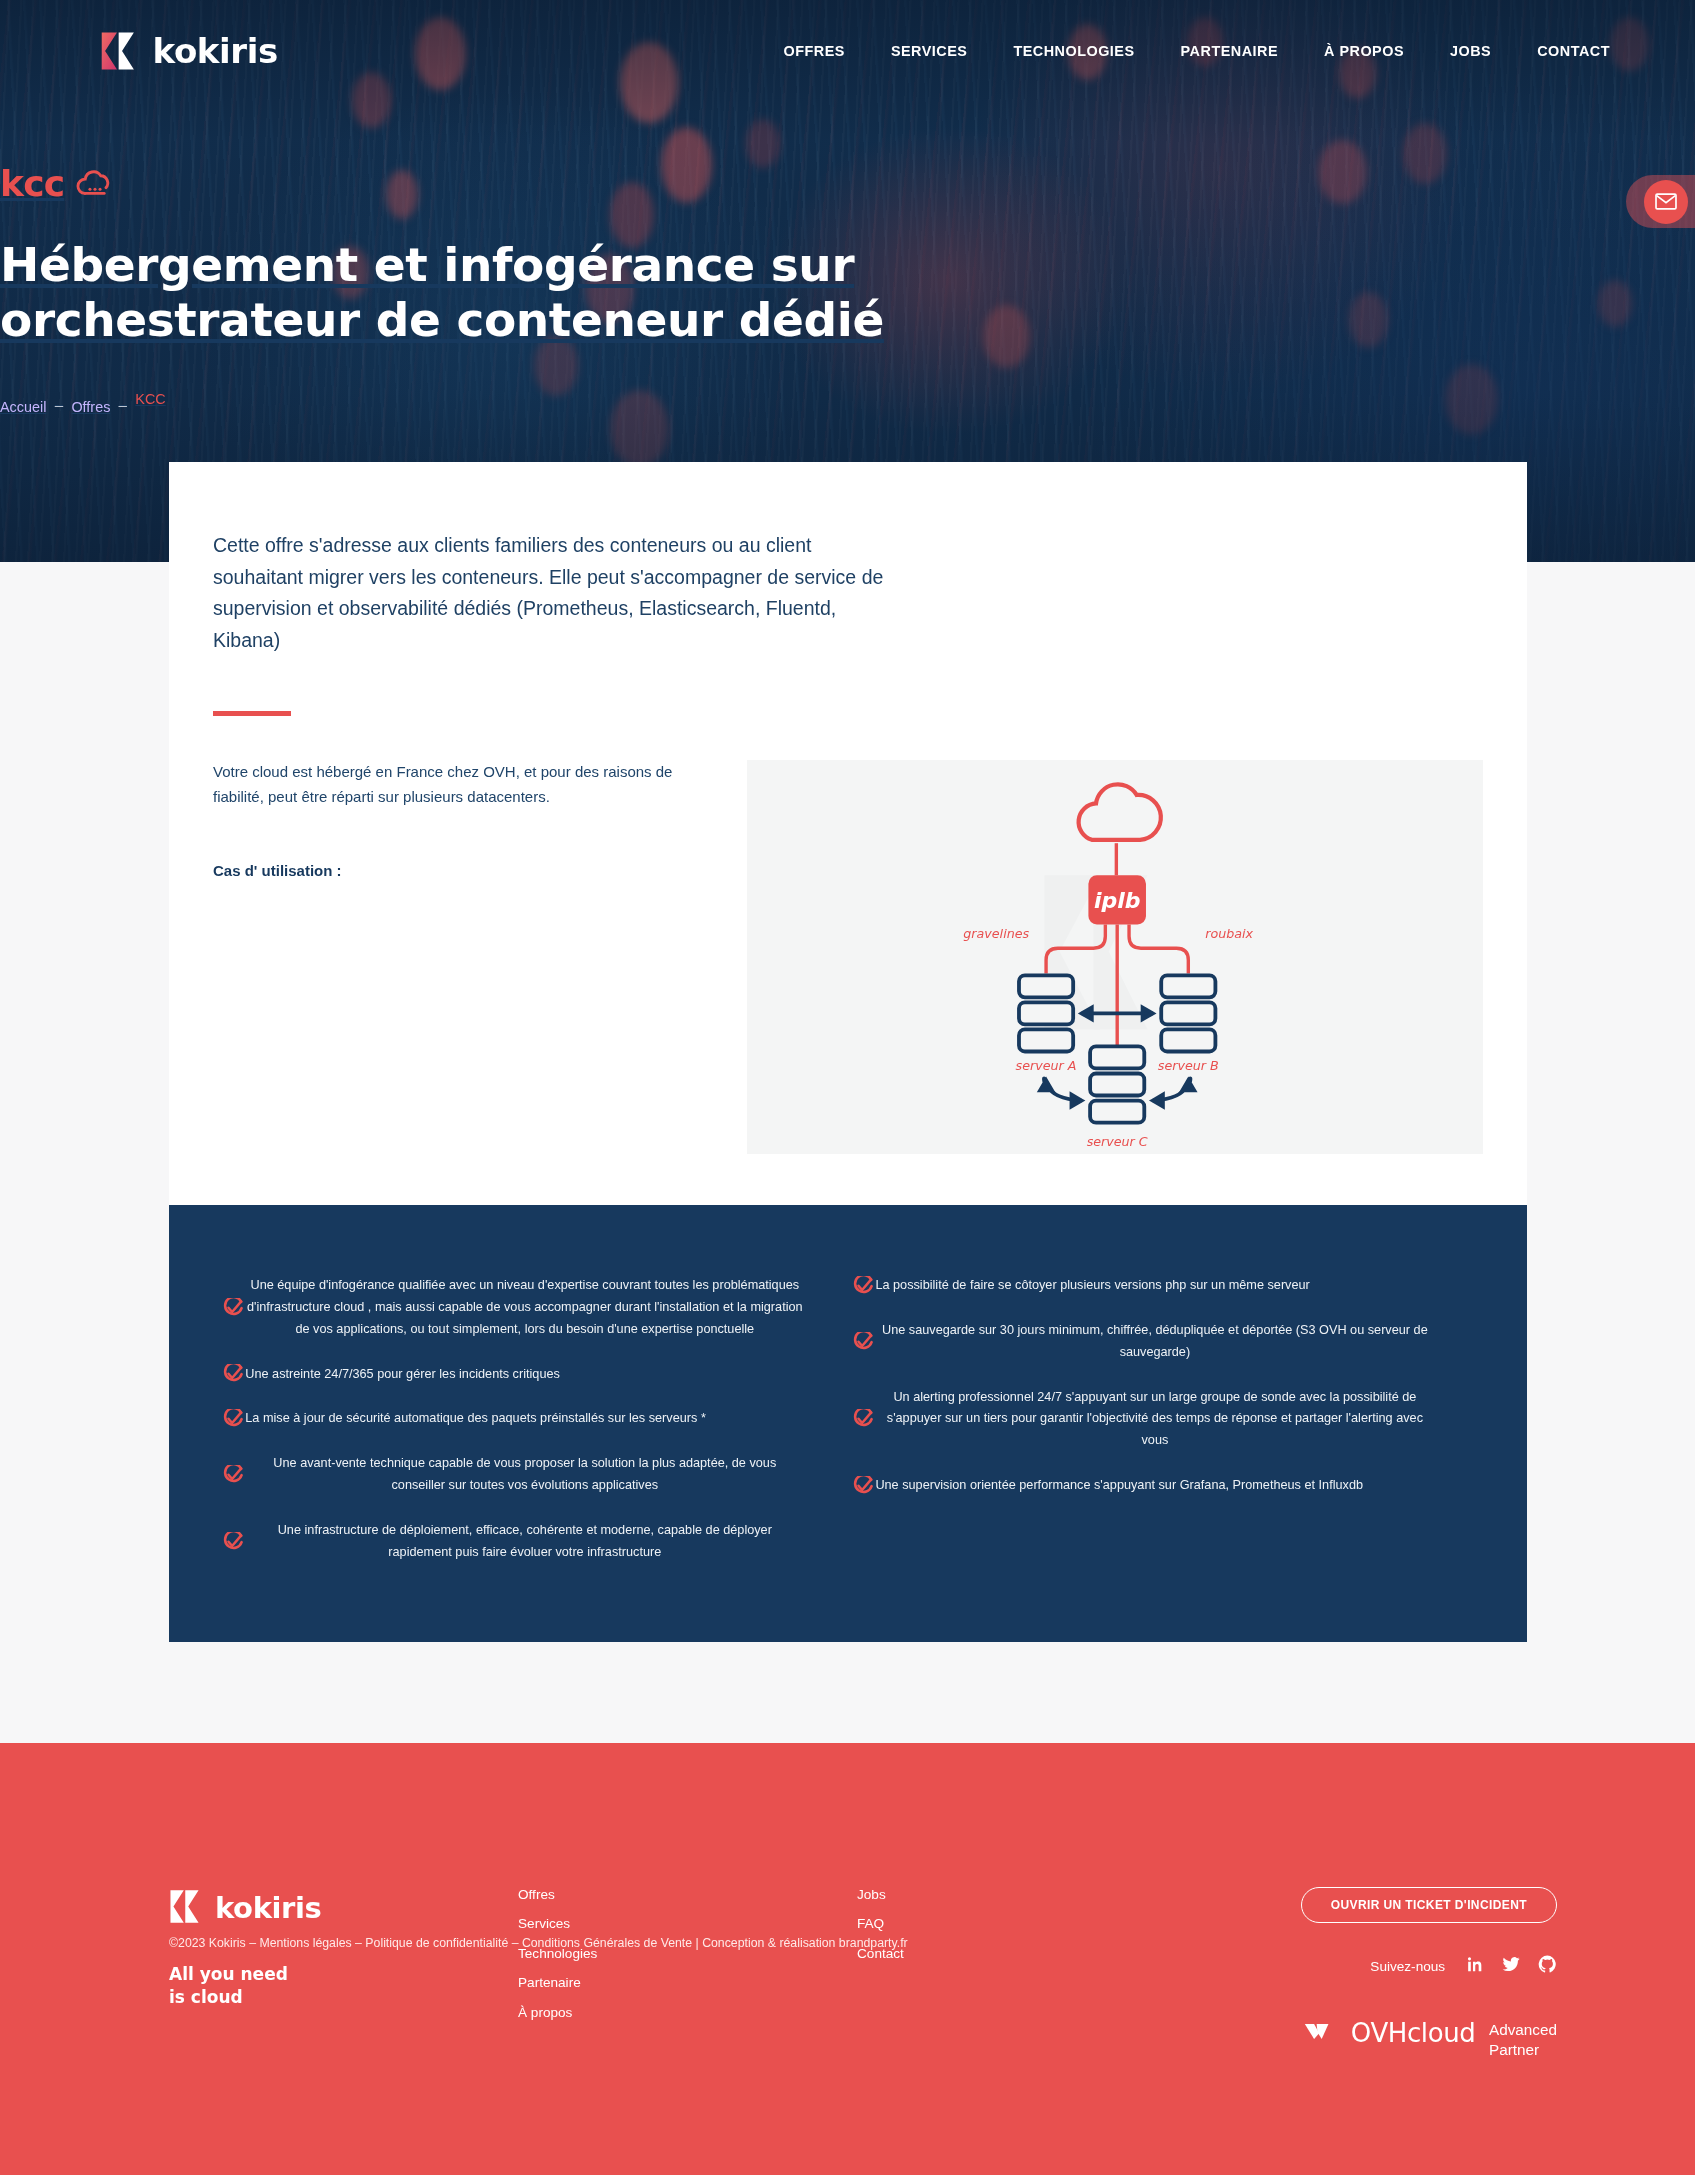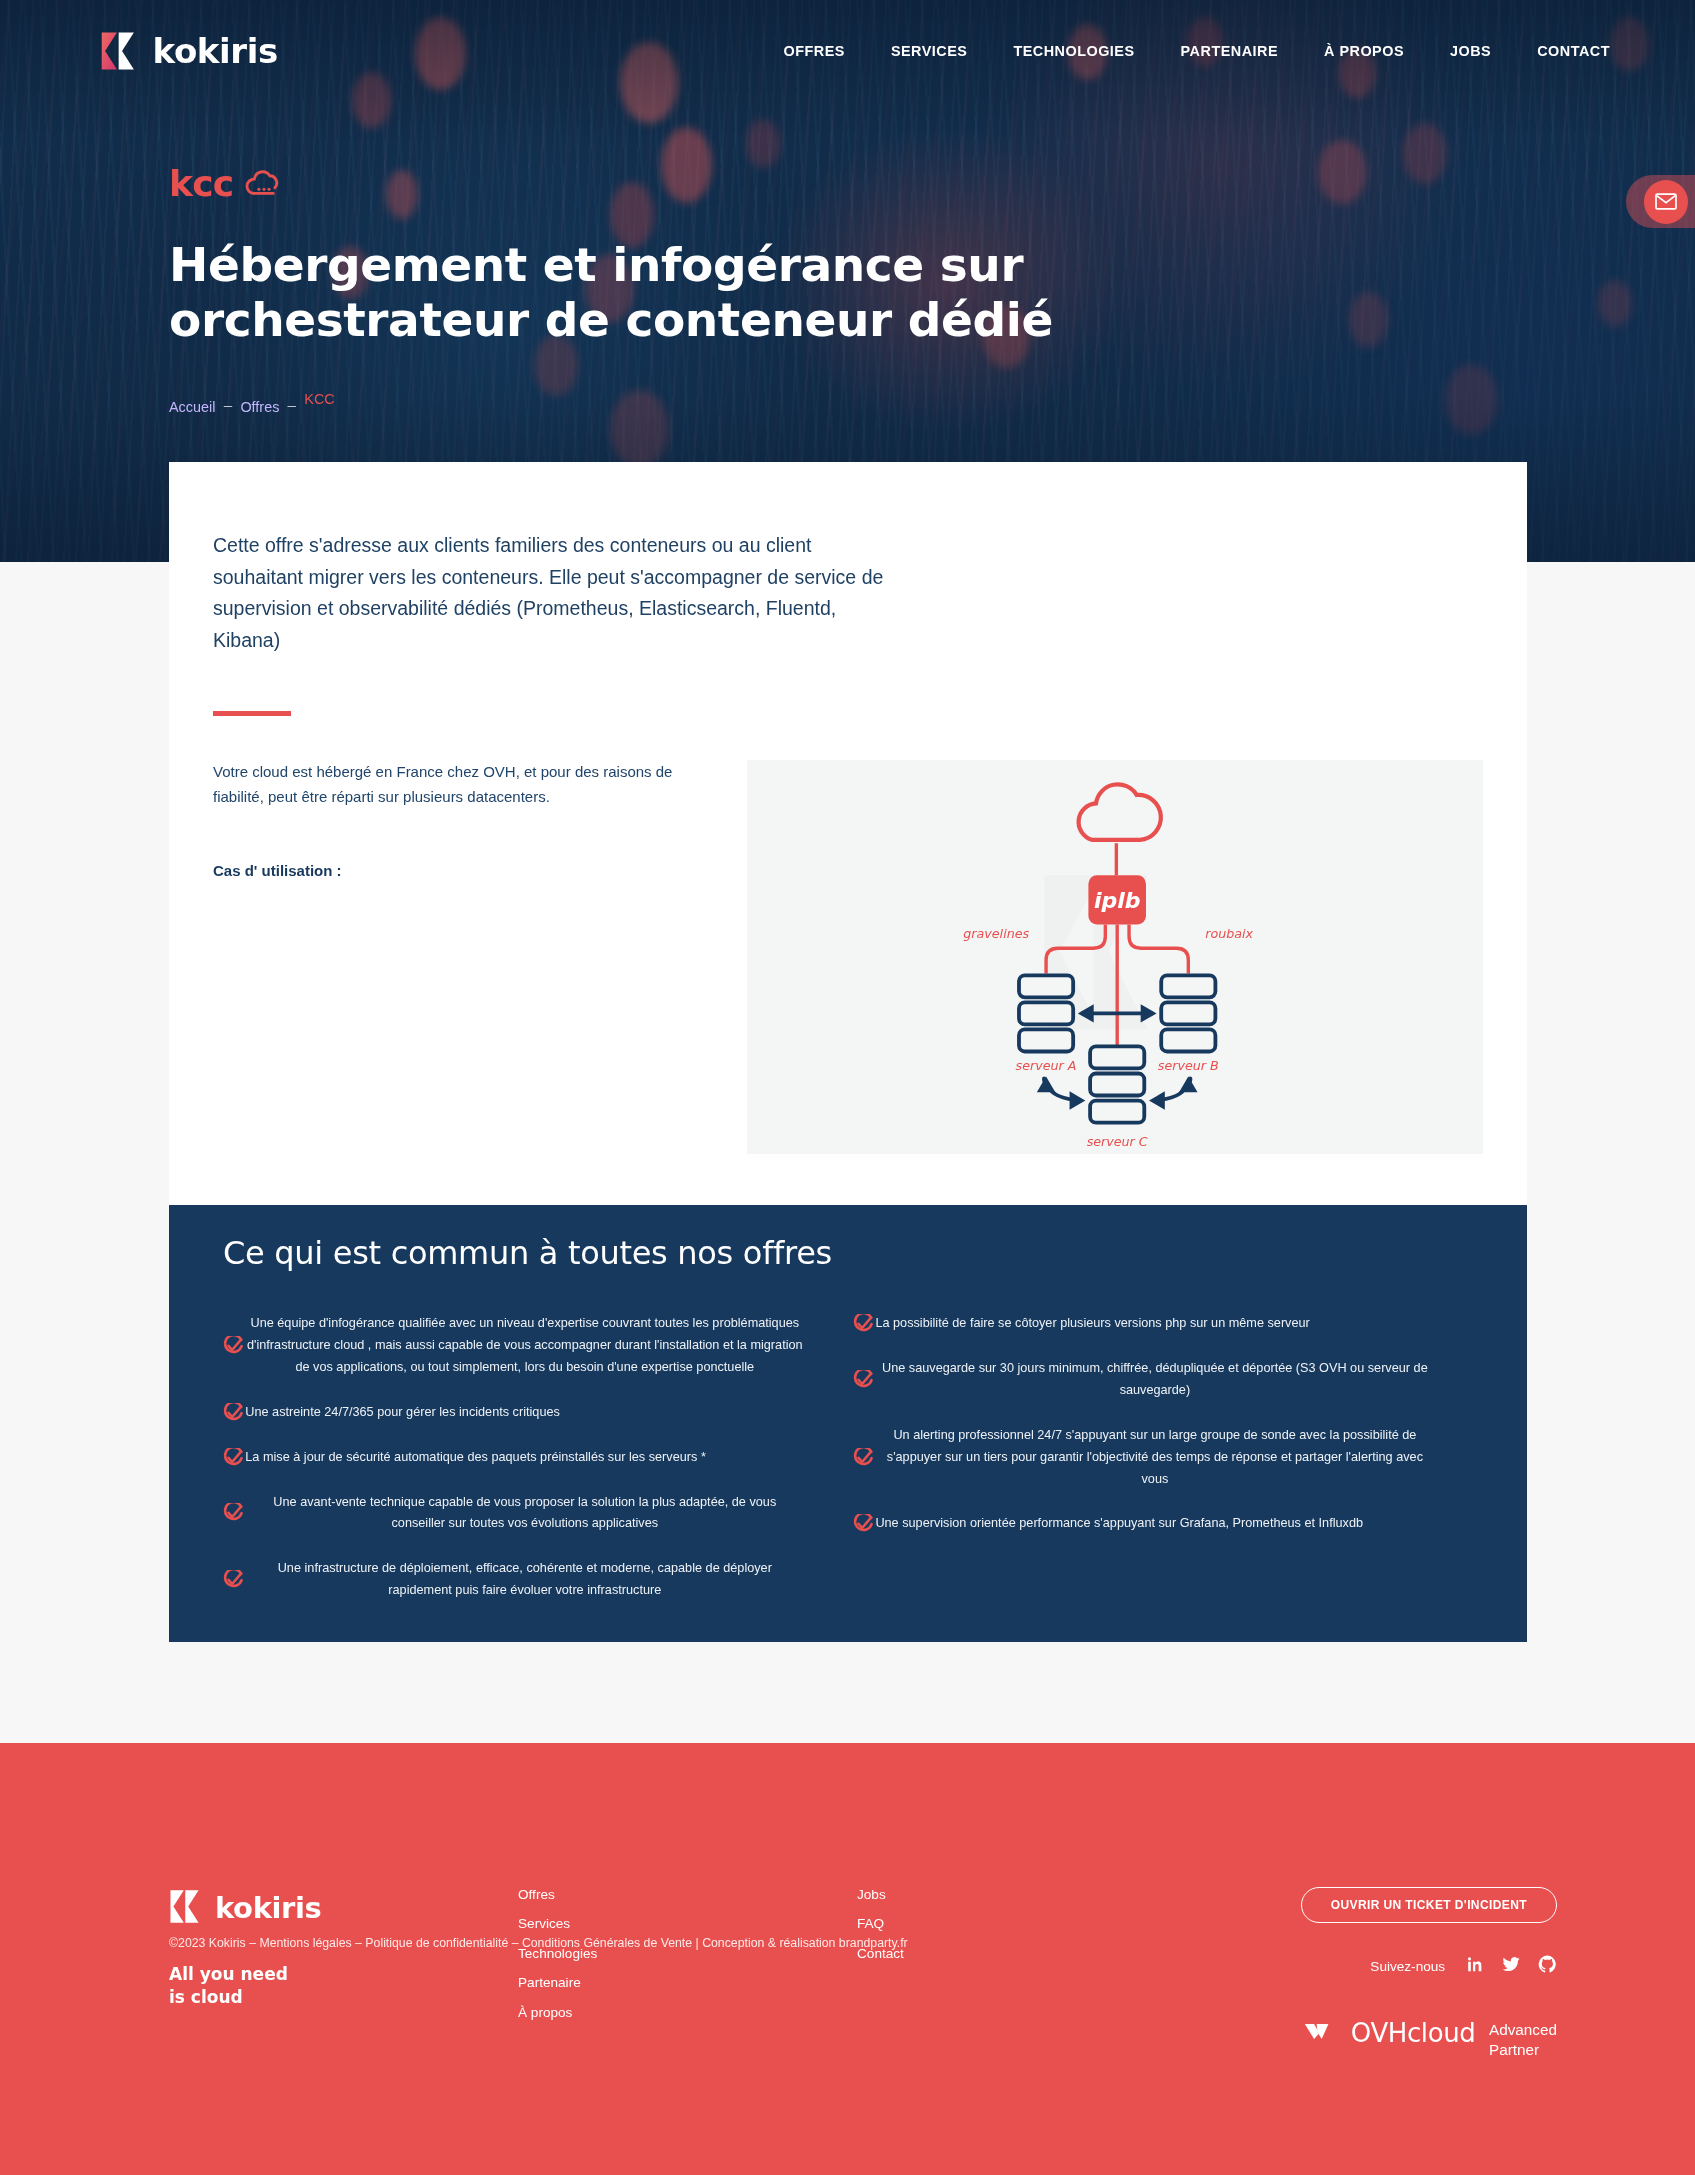--- a/index.html
+++ b/index.html
@@ -59,21 +59,21 @@
     font-size:34px;font-weight:700;color:#fff;letter-spacing:-0.4px;
     font-family:"DejaVu Sans", sans-serif;
   }
   .nav{margin-left:auto;margin-right:85px;display:flex;align-items:center;gap:46px;}
   .nav a{
     color:#fff;text-decoration:none;font-size:14.4px;font-weight:700;
     letter-spacing:0.5px;white-space:nowrap;
     font-family:"Liberation Sans", sans-serif;
   }
 
-  .hero-inner{position:relative;z-index:5;padding-left:169px;padding-top:166px;}
+  .hero-inner{position:relative;z-index:5;padding-top:166px;text-decoration:underline;}
   .kcc-logo{display:flex;align-items:center;gap:10.2px;margin-bottom:36px;}
   .kcc-text{
     font-size:36px;font-weight:700;color:#e8504f;letter-spacing:-0.8px;line-height:1;
     font-family:"DejaVu Sans", sans-serif;
   }
   .hero-title{
     color:#fff;font-size:47px;line-height:1.16;font-weight:700;
     max-width:1212px;letter-spacing:-0.4px;
     font-family:"DejaVu Sans", sans-serif;
   }
@@ -341,21 +341,20 @@
             </g>
 
             <text x="282" y="492" text-anchor="middle" font-family="DejaVu Sans, sans-serif" font-size="15" fill="#e8504f">strasbourg</text>
           </svg>
         </div>
       </div>
     </div>
   </section>
 
   <section class="common">
-    <h2>Ce qui est commun à toutes nos offres</h2>
     <div class="common-cols">
       <div class="ccol">
         <div class="feat">
           <span class="check">
             <svg width="20.3" height="20.3" viewBox="0 0 24 24">
                 <path d="M21.5 4.5 A10 10 0 1 0 22 12" fill="none" stroke="#e8504f" stroke-width="3" stroke-linecap="round"></path>
                 <path d="M6.5 11.5 L10.8 16.5 L21.5 4" fill="none" stroke="#e8504f" stroke-width="3" stroke-linecap="round" stroke-linejoin="round"></path>
               </svg>
           </span>
           <p>Une équipe d'infogérance qualifiée avec un niveau d'expertise couvrant toutes les problématiques d'infrastructure cloud , mais aussi capable de vous accompagner durant l'installation et la migration de vos applications, ou tout simplement, lors du besoin d'une expertise ponctuelle</p>

